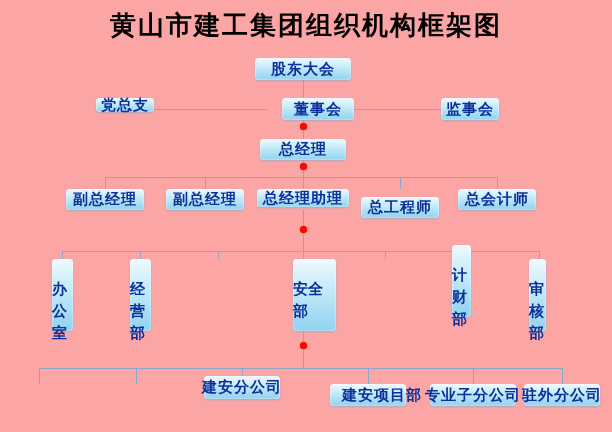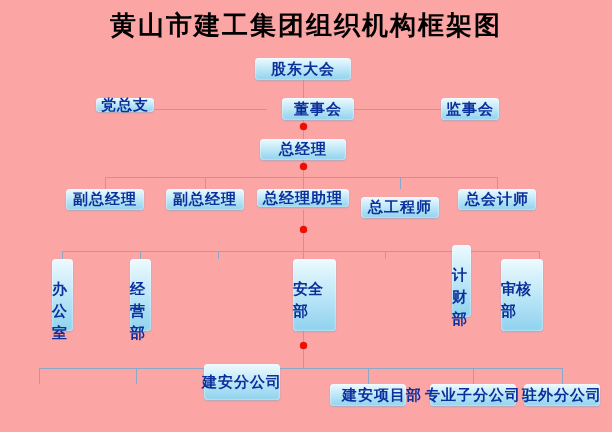--- a/index.html
+++ b/index.html
@@ -125,20 +125,20 @@
   <div class="node" style="left:66px;  top:189px; width:78px; height:21px;">副总经理</div>
   <div class="node" style="left:166px; top:189px; width:78px; height:21px;">副总经理</div>
   <div class="node" style="left:257px; top:189px; width:92px; height:18px;">总经理助理</div>
   <div class="node" style="left:361px; top:197px; width:78px; height:21px;">总工程师</div>
   <div class="node" style="left:458px; top:189px; width:78px; height:21px;">总会计师</div>
 
   <div class="node vnode" style="left:52px;  top:259px; width:21px; height:72px;">办公室</div>
   <div class="node vnode" style="left:130px; top:259px; width:21px; height:72px;">经营部</div>
   <div class="node vnode" style="left:293px; top:259px; width:43px; height:72px;">安全部</div>
   <div class="node vnode" style="left:452px; top:245px; width:19px; height:72px;">计财部</div>
-  <div class="node vnode" style="left:501px; top:259px; width:42px; height:72px;">审核部</div>
+  <div class="node vnode" style="left:529px; top:259px; width:17px; height:72px;">审核部</div>
 
-  <div class="node" style="left:204px; top:364px; width:76px; height:36px;">建安分公司</div>
+  <div class="node" style="left:204px; top:376px; width:76px; height:23px;">建安分公司</div>
   <div class="node" style="left:330px; top:384px; width:76px; height:22px;padding-left:28px;">建安项目部</div>
   <div class="node" style="left:430px; top:384px; width:86px; height:22px;">专业子分公司</div>
   <div class="node" style="left:524px; top:384px; width:76px; height:22px;">驻外分公司</div>
 
 </div>
 
 </body></html>

